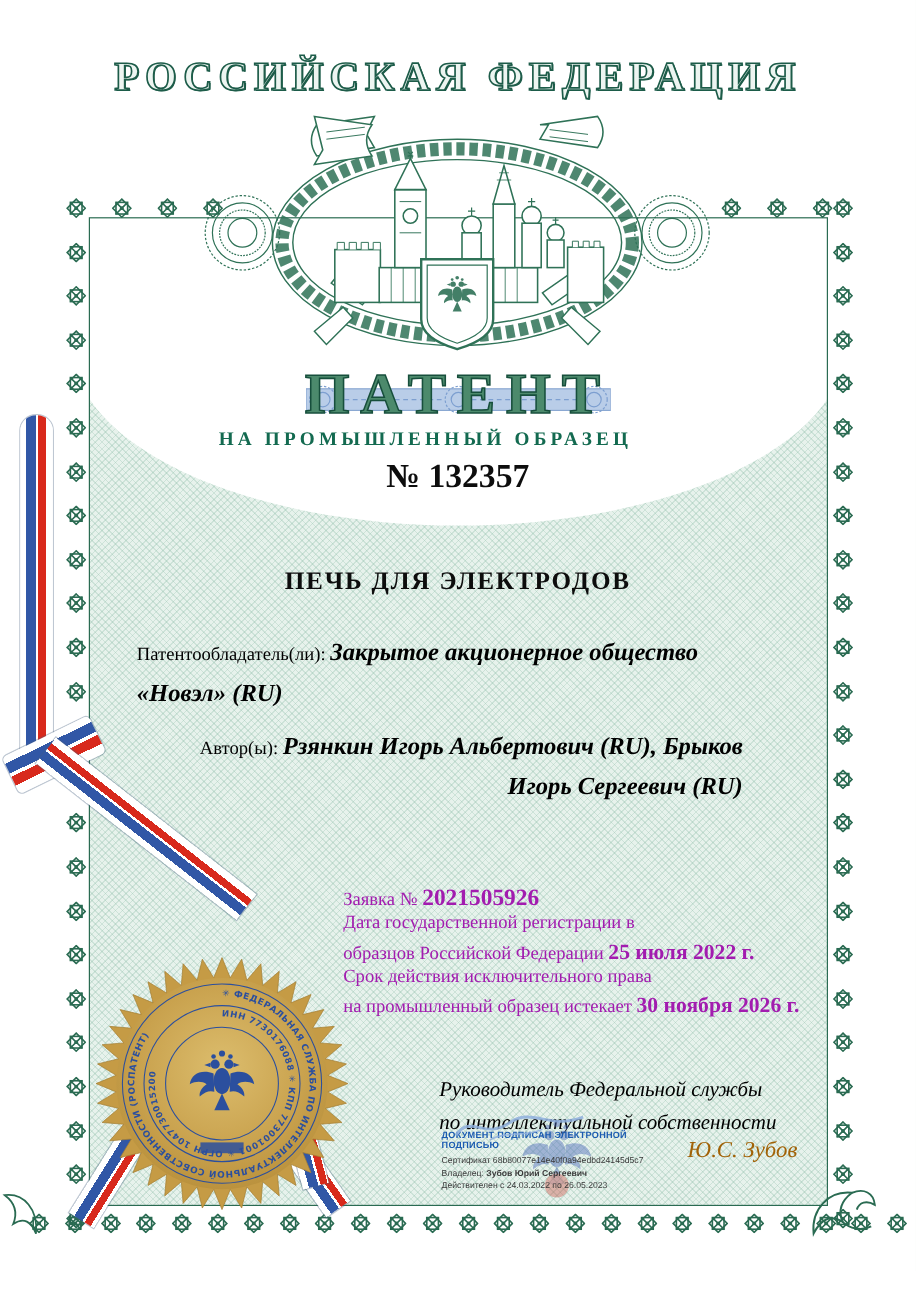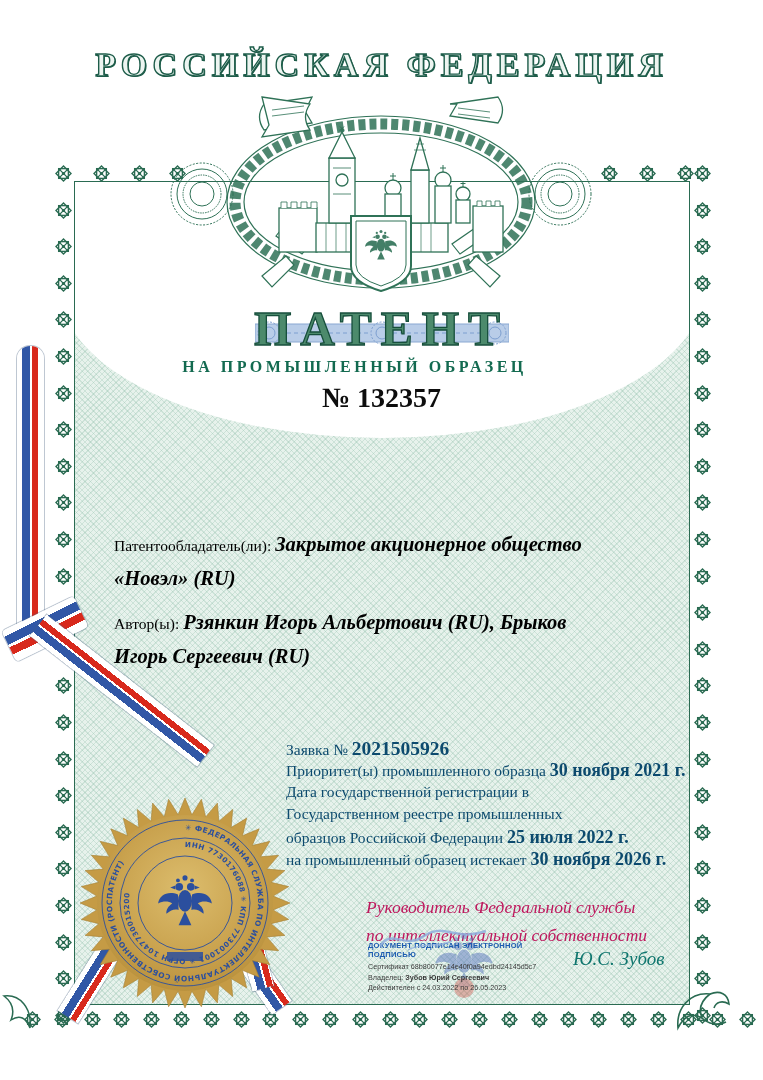--- a/index.html
+++ b/index.html
@@ -30,30 +30,30 @@
   .patent-sub{left:0;top:358px;width:709px;text-align:center;font-size:16px;font-weight:bold;
     letter-spacing:3.5px;color:#136a50;z-index:4;}
   .patent-num{left:0;top:382px;width:763px;text-align:center;font-size:28px;font-weight:bold;
     color:#0d0d0d;z-index:4;}
 
   
   .design-title{left:0;top:472px;width:763px;text-align:center;font-size:21px;font-weight:bold;
     letter-spacing:1.5px;color:#0d0d0d;z-index:4;}
   .holder,.authors{left:114px;width:505px;font-size:15.5px;color:#000000;line-height:33px;z-index:4;}
   .holder{top:528px;}
-  .authors{top:606px;}
+  .authors{top:606px;text-align:right;}
   .val-bi{font-size:20.5px;font-weight:bold;font-style:italic;}
 
-  .details{left:286px;top:738px;width:400px;font-size:15.5px;color:#0c4a6e;z-index:4;}
+  .details{left:286px;top:738px;width:400px;font-size:15.5px;color:#a21caf;z-index:4;}
   .details .ln{height:22.3px;white-space:nowrap;}
   .details b{font-size:18px;}
   .details b.appnum{font-size:19.5px;}
 
-  .role{left:366px;top:894px;font-size:17.5px;font-style:italic;line-height:27.5px;color:#be185d;z-index:4;}
-  .sig-name{left:573px;top:948px;font-size:19px;font-style:italic;color:#0f766e;z-index:5;}
+  .role{left:366px;top:894px;font-size:17.5px;font-style:italic;line-height:27.5px;color:#000000;z-index:4;}
+  .sig-name{left:573px;top:948px;font-size:19px;font-style:italic;color:#a16207;z-index:5;}
 
   
   .stamp{left:368px;top:941px;width:180px;text-align:left;z-index:5;
     font-family:"Liberation Sans","DejaVu Sans",sans-serif;color:#3a3a3a;}
   .stamp .t{font-size:7.6px;font-weight:bold;color:#1b5bb0;letter-spacing:.2px;margin-bottom:3px;}
   .stamp .s{font-size:7.2px;line-height:10.5px;}
   .stamp-wm{left:428px;top:928px;z-index:4;opacity:.45;filter:blur(.6px);}
   .flourish{left:378px;top:926px;z-index:6;}
 
   
@@ -433,45 +433,42 @@
         <circle cx="127" cy="15" r="6"></circle>
       <circle cx="240" cy="15" r="11" stroke-dasharray="2 1.5"></circle>
         <circle cx="240" cy="15" r="6"></circle>
       <path d="M25 15 h90 M138 15 h90" stroke-dasharray="4 3"></path>
     </g>
   </svg>
   <div class="abs patent-word">ПАТЕНТ</div>
   <div class="abs patent-sub">НА ПРОМЫШЛЕННЫЙ ОБРАЗЕЦ</div>
   <div class="abs patent-num">№ 132357</div>
 
+  <div class="abs design-title">ПЕЧЬ ДЛЯ ЭЛЕКТРОДОВ</div>
 
   <div class="abs holder">
     <span>Патентообладатель(ли):</span>
     <span class="val-bi">Закрытое акционерное общество «Новэл» (RU)</span>
   </div>
   <div class="abs authors">
     <span>Автор(ы):</span>
     <span class="val-bi">Рзянкин Игорь Альбертович (RU), Брыков Игорь Сергеевич (RU)</span>
   </div>
 
   <div class="abs details">
     <div class="ln">
       <span>Заявка №</span>
       <b class="appnum">2021505926</b>
     </div>
-    <div class="ln">
-      <span>Приоритет(ы) промышленного образца</span>
-      <b>30 ноября 2021 г.</b>
-    </div>
     <div class="ln">Дата государственной регистрации в</div>
-    <div class="ln">Государственном реестре промышленных</div>
     <div class="ln">
       <span>образцов Российской Федерации</span>
       <b>25 июля 2022 г.</b>
     </div>
+    <div class="ln">Срок действия исключительного права</div>
     <div class="ln">
       <span>на промышленный образец истекает</span>
       <b>30 ноября 2026 г.</b>
     </div>
   </div>
 
   <div class="abs role">
     <div>Руководитель Федеральной службы</div>
     <div>по интеллектуальной собственности</div>
   </div>

